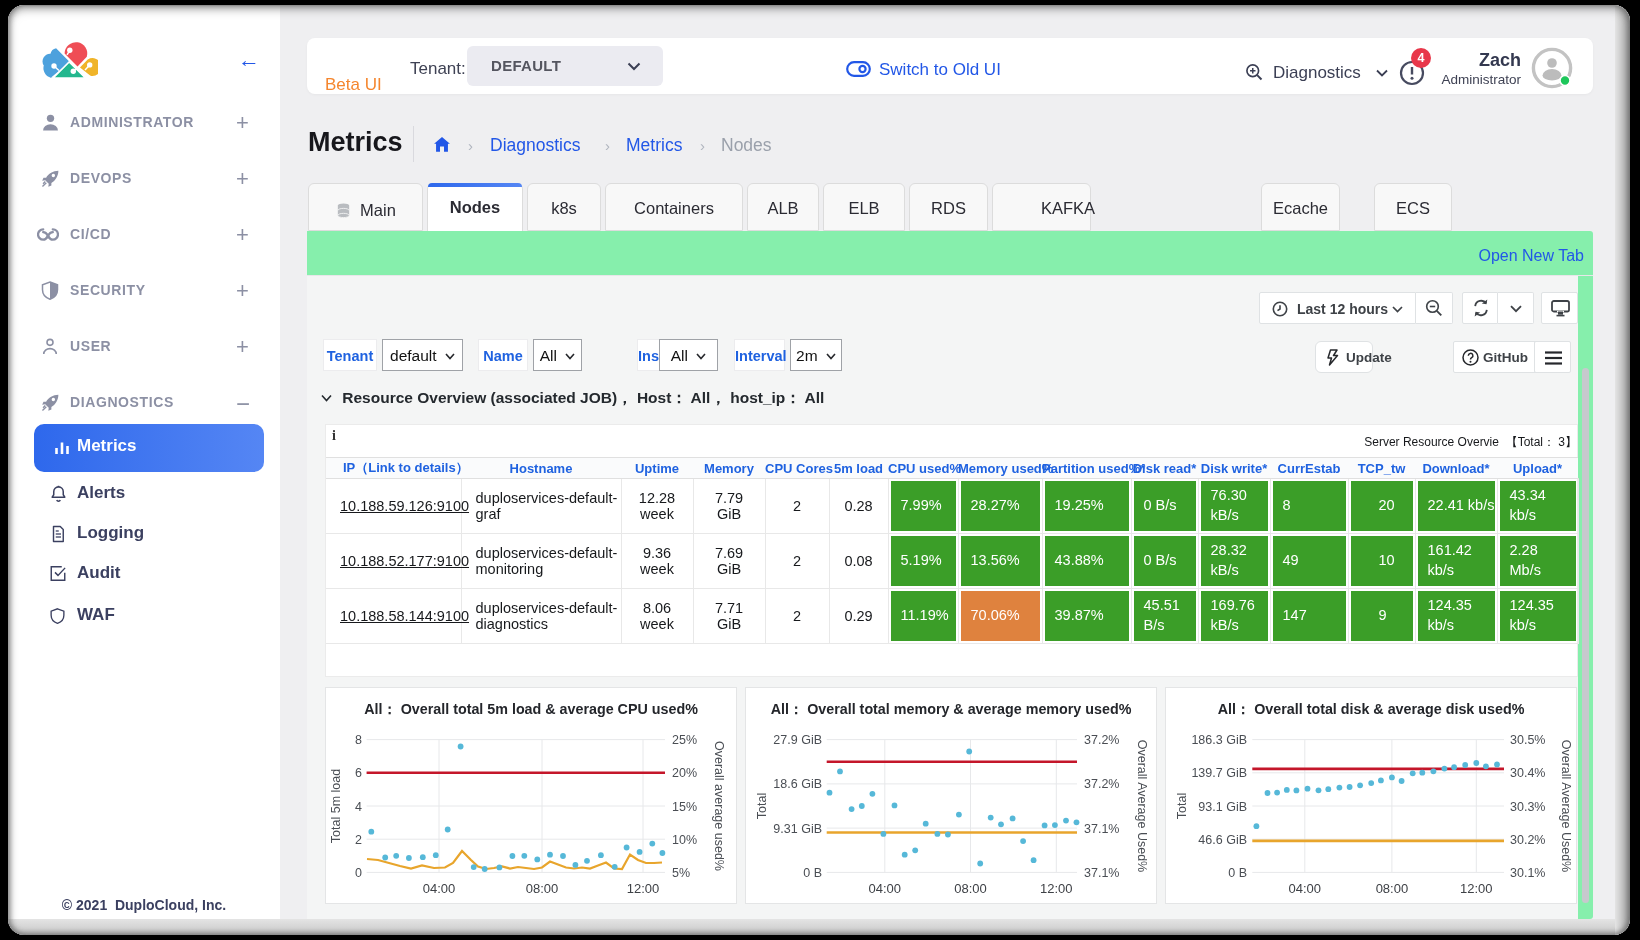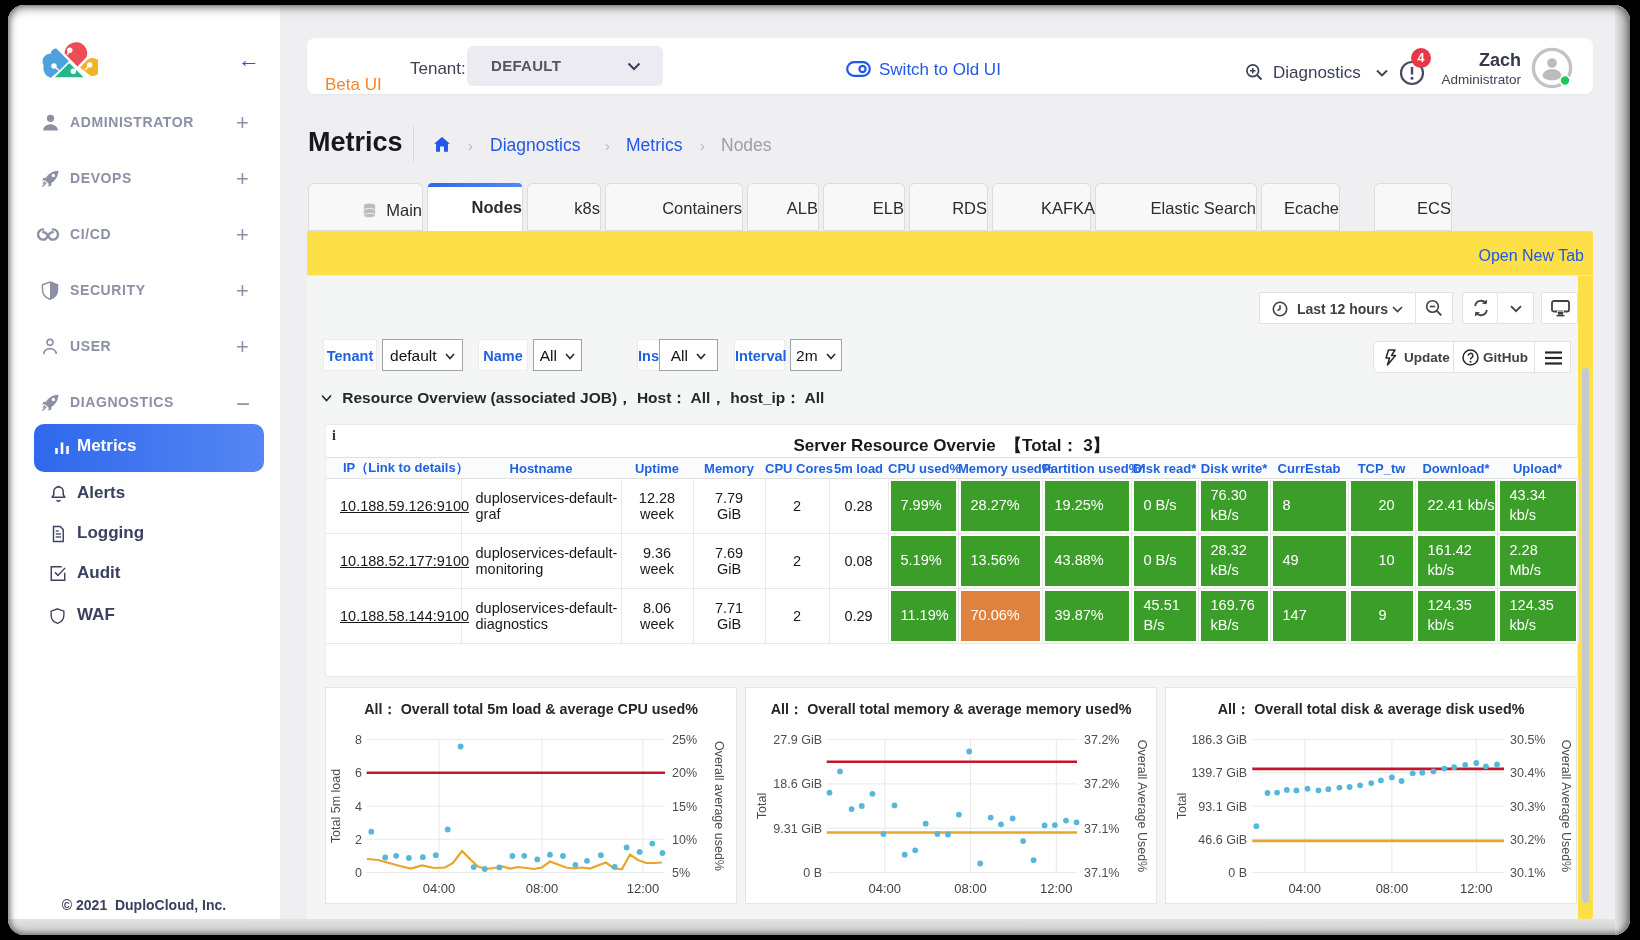--- a/index.html
+++ b/index.html
@@ -55,48 +55,48 @@
 
 #pagetitle { position:absolute; left:28px; top:122px; font-size:27px; font-weight:bold; color:#17171c; }
 #bc-div { position:absolute; left:133px; top:121px; width:1px; height:36px; background:#d9d9de; }
 .crumb { position:absolute; top:130px; font-size:17.5px; }
 .crumb.blue { color:#2257e7; }
 .crumb.gray { color:#9aa0ab; }
 .crumb.sep { color:#b0b5bf; font-size:15px; top:132px; }
 
 
 .tab { position:absolute; top:178px; height:48px; background:#f8f8f8; border:1px solid #dcdcdc;
-  border-radius:6px 6px 0 0; text-align:right; font-size:16.5px; color:#2b2b33; padding-top:15px; }
+  border-radius:6px 6px 0 0; text-align:center; font-size:16.5px; color:#2b2b33; padding-top:15px; }
 .tab.sel { background:#fff; border-bottom:none; border-top:none; font-weight:bold; height:49px; }
 .tab.sel::before { content:""; position:absolute; left:0; top:0; width:100%; height:4px;
   border-radius:6px 6px 0 0; background:linear-gradient(90deg,#2e68ec,#5586f4); }
 
 
-#card { position:absolute; left:27px; top:226px; width:1286px; height:688px; background:#fde047;
+#card { position:absolute; left:27px; top:226px; width:1286px; height:688px; background:#86efac;
   border-radius:0 3px 3px 3px; }
 #opennewtab { position:absolute; right:9px; top:16px; font-size:16px; color:#2257e7; }
 #cardtopline { position:absolute; left:0; top:44px; width:100%; height:1px; background:#e7e7e9; }
 #graf { position:absolute; left:0; top:45px; width:1271px; height:643px; background:#f4f5f5; }
 #gscroll { position:absolute; right:4px; top:137px; width:7px; height:535px; border-radius:4px; background:#c6c9cd; }
 
 
 .gbtn { position:absolute; top:16px; height:32px; background:#fff; border:1px solid #dfe2e4;
   color:#3e4247; font-size:14.5px; font-weight:bold; }
 
 .flabel { position:absolute; top:63px; height:32px; background:#fff; border:1px solid #ececee;
   color:#1f62e0; font-size:14.5px; font-weight:bold; text-align:center; padding-top:8px; }
 .fval { position:absolute; top:63px; height:32px; background:#fff; border:1px solid #9fa2a7;
   color:#111; font-size:15.5px; padding-top:7px; text-align:center; }
 #sechdr { position:absolute; left:14px; top:112px; font-size:15.5px; font-weight:bold; color:#24292e; }
 
 
 #tpanel { position:absolute; left:18px; top:148px; width:1253px; height:253px; background:#fff;
   border:1px solid #ebebeb; }
 #tinfo { position:absolute; left:6px; top:3px; font-family:"Liberation Serif",serif; font-weight:bold; font-size:14px; color:#333; }
-#ttitle { position:absolute; left:0; top:9px; width:100%; text-align:center; font-size:17px; font-weight:bold; color:#17191c; }
+#ttitle { position:absolute; left:0; top:9px; width:100%; text-align:right; font-size:12px; font-weight:normal; color:#17191c; }
 #rtable { position:absolute; left:0; top:32px; border-collapse:collapse; table-layout:fixed; width:1252px; }
 #rtable th { background:#fafbfc; color:#1f62e0; font-size:13px; white-space:nowrap; overflow:visible; font-weight:bold; height:21px;
   border-top:1px solid #e0e0e0; border-bottom:1px solid #e0e0e0; padding:0; }
 #rtable td { border-right:1px solid #e8e8e8; border-bottom:1px solid #e8e8e8; font-size:14.5px;
   color:#17191c; text-align:center; padding:0; height:55px; }
 #rtable td.lft { text-align:left; padding-left:14px; }
 #rtable td.cell { padding:2px; }
 .cbox { width:100%; height:100%; background:#3b9e28; color:#fff; display:flex; align-items:center;
   padding-left:10px; text-align:left; line-height:1.35; }
 .cbox.or { background:#df823e; }
@@ -267,21 +267,20 @@
           <path d="M4 12 v7 a8 3 0 0 0 16 0 v-7" fill="#b9bcc0"></path>
           <ellipse cx="12" cy="19" rx="8" ry="3" fill="#b9bcc0" stroke="#f8f8f8" stroke-width="1.2"></ellipse>
         </svg>Main</div>
     <div class="tab sel" style="left:147px; width:96px;">Nodes</div>
     <div class="tab" style="left:247px; width:74px;">k8s</div>
     <div class="tab" style="left:325px; width:138px;">Containers</div>
     <div class="tab" style="left:467px; width:72px;">ALB</div>
     <div class="tab" style="left:543px; width:82px;">ELB</div>
     <div class="tab" style="left:629px; width:79px;">RDS</div>
     <div class="tab" style="left:712px; width:99px;padding-left:48px;">KAFKA</div>
-    <div class="tab" style="left:815px; width:162px;">Elastic Search</div>
     <div class="tab" style="left:981px; width:79px;">Ecache</div>
     <div class="tab" style="left:1094px; width:78px;">ECS</div>
     <div id="card">
       <span id="opennewtab">Open New Tab</span>
       <div id="cardtopline"></div>
       <div id="graf">
 
         <div class="gbtn" id="b-time" style="left:952px;width:157px;border-radius:2px 0 0 2px;">
             <svg width="16" height="16" viewBox="0 0 16 16" style="position:absolute;left:12px;top:8px">
               <circle cx="8" cy="8" r="6.7" fill="none" stroke="#3e4247" stroke-width="1.6"></circle>
@@ -330,21 +329,21 @@
               <path d="M1 1 L5 5.5 L9 1" fill="none" stroke="#26282c" stroke-width="1.6"></path>
             </svg></div>
         <div class="flabel" style="left:291px;width:58px;margin-left:39px;">Instance</div>
         <div class="fval" style="left:352px;width:59px;">All <svg width="10" height="7" viewBox="0 0 10 7" style="position:relative;top:-1px;margin-left:4px">
               <path d="M1 1 L5 5.5 L9 1" fill="none" stroke="#26282c" stroke-width="1.6"></path>
             </svg></div>
         <div class="flabel" style="left:427px;width:51px;">Interval</div>
         <div class="fval" style="left:483px;width:52px;text-align:center;">2m <svg width="10" height="7" viewBox="0 0 10 7" style="position:relative;top:-1px;margin-left:4px">
               <path d="M1 1 L5 5.5 L9 1" fill="none" stroke="#26282c" stroke-width="1.6"></path>
             </svg></div>
-        <div class="gbtn" id="b-update" style="left:1066px;top:65px;width:94px;border-radius:6px;">
+        <div class="gbtn" id="b-update" style="left:1008px;top:65px;width:58px;border-radius:6px;">
             <svg width="15" height="17" viewBox="0 0 15 17" style="position:absolute;left:9px;top:7px">
               <path d="M5.5 1 H12 L8.5 6.5 H12.5 L4.5 16 L6.5 9 H3 Z" fill="none" stroke="#26282c" stroke-width="1.5" stroke-linejoin="round"></path>
             </svg>
             <span style="position:absolute;left:30px;top:8px;font-size:13.5px;">Update</span>
           </div>
         <div class="gbtn" id="b-github" style="left:1146px;top:65px;width:96px;border-radius:2px;text-decoration:underline;">
             <svg width="17" height="17" viewBox="0 0 17 17" style="position:absolute;left:8px;top:7px">
               <circle cx="8.5" cy="8.5" r="7.5" fill="none" stroke="#26282c" stroke-width="1.5"></circle>
               <path d="M6.3 6.7 a2.3 2.3 0 1 1 3.4 2 c-0.8 0.5 -1.2 0.9 -1.2 1.8" fill="none" stroke="#26282c" stroke-width="1.5"></path>
               <circle cx="8.5" cy="12.8" r="1" fill="#26282c"></circle>

